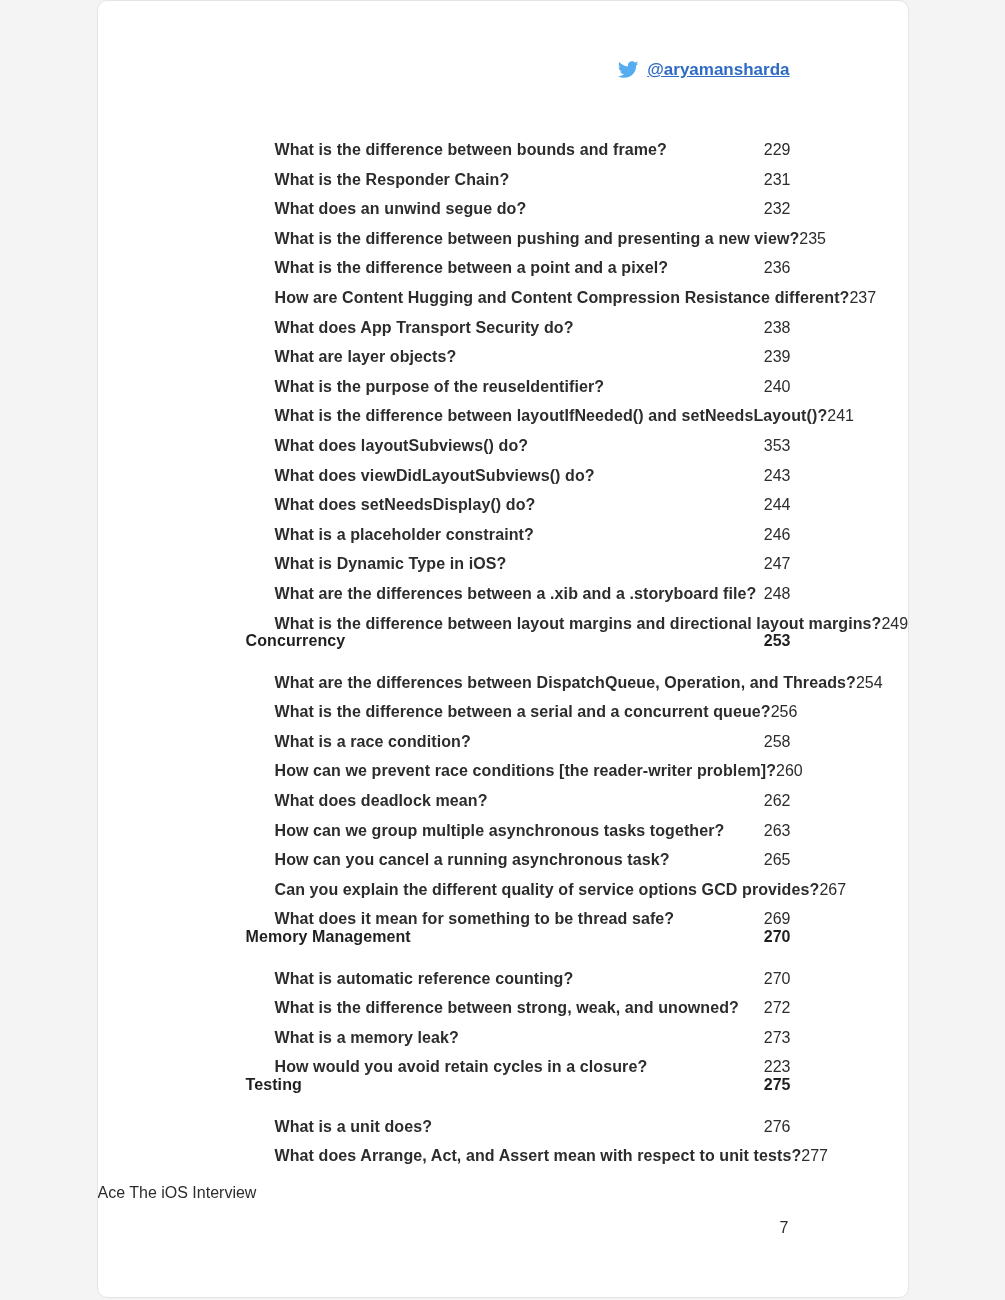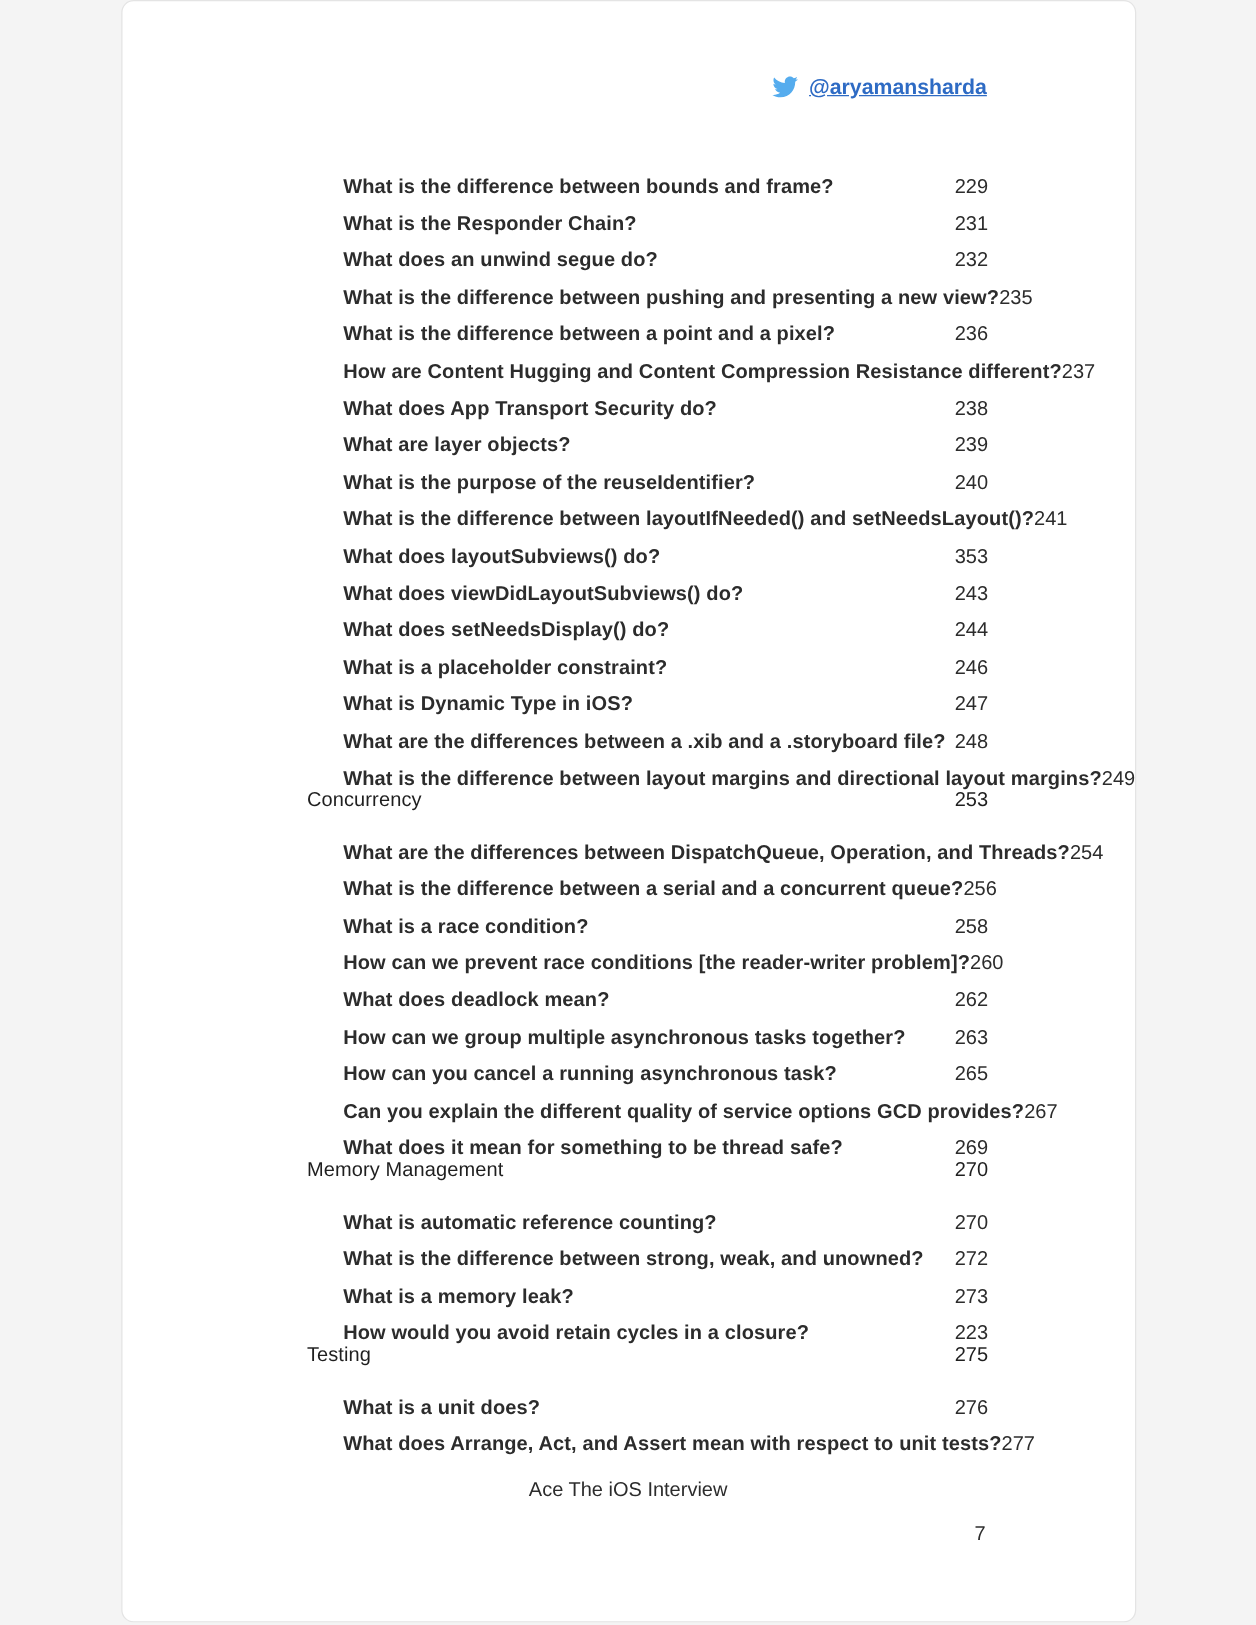--- a/index.html
+++ b/index.html
@@ -59,37 +59,36 @@
     font-size: 16px;
     cursor: pointer;
   }
   .toc-row.question .toc-label {
     padding-left: 29px;
     font-weight: 700;
     margin-top: 12px;
   }
   .toc-row.section .toc-label,
   .toc-row.section .toc-page {
-    font-weight: 400;
+    font-weight: 700;
     color: #1f1f1f;
   }
   .toc-label {
     white-space: nowrap;
     letter-spacing: 0.1px;
   }
   .toc-page {
     font-variant-numeric: tabular-nums;
   }
   
   .footer-title {
     position: absolute;
     bottom: 95px;
     left: 0;
     width: 100%;
-    text-align: center;
     font-size: 16px;
     color: #2c2c2c;
   }
   .footer-page-number {
     position: absolute;
     bottom: 60px;
     right: 119px;
     font-size: 16px;
     color: #2c2c2c;
   }

